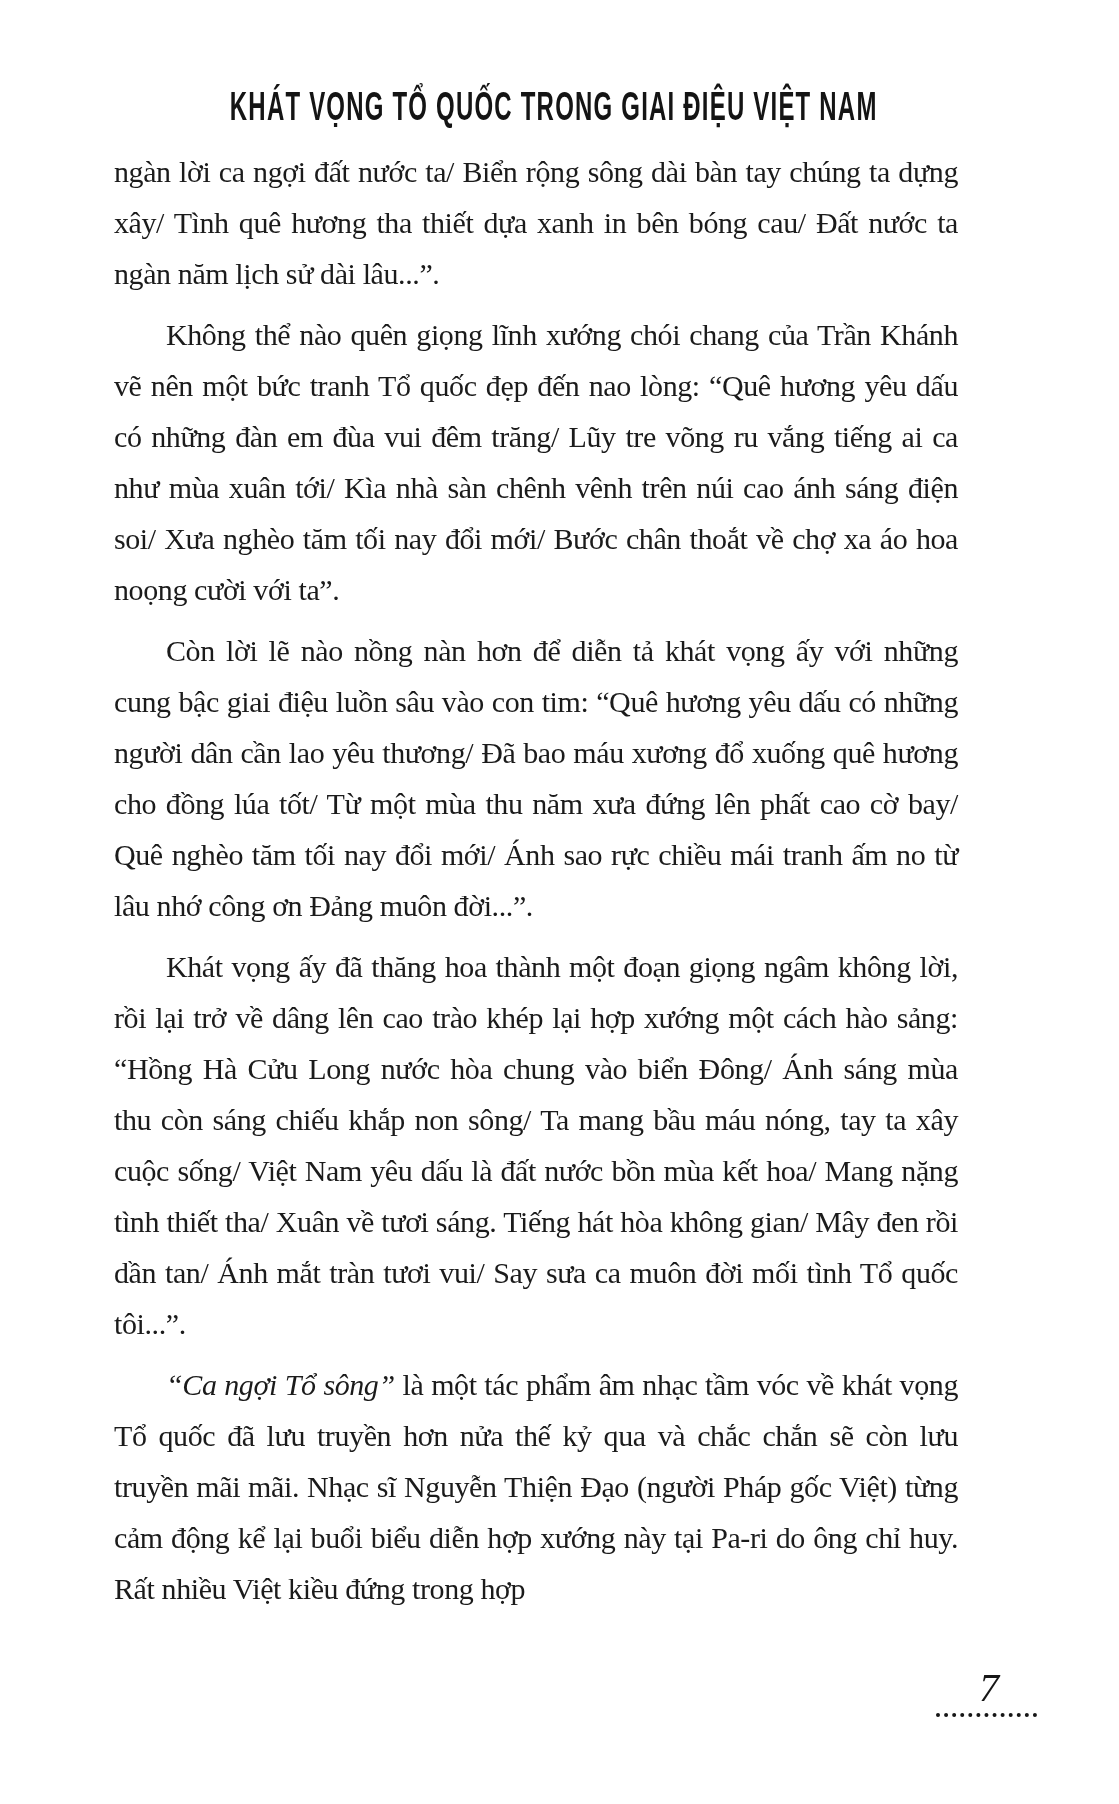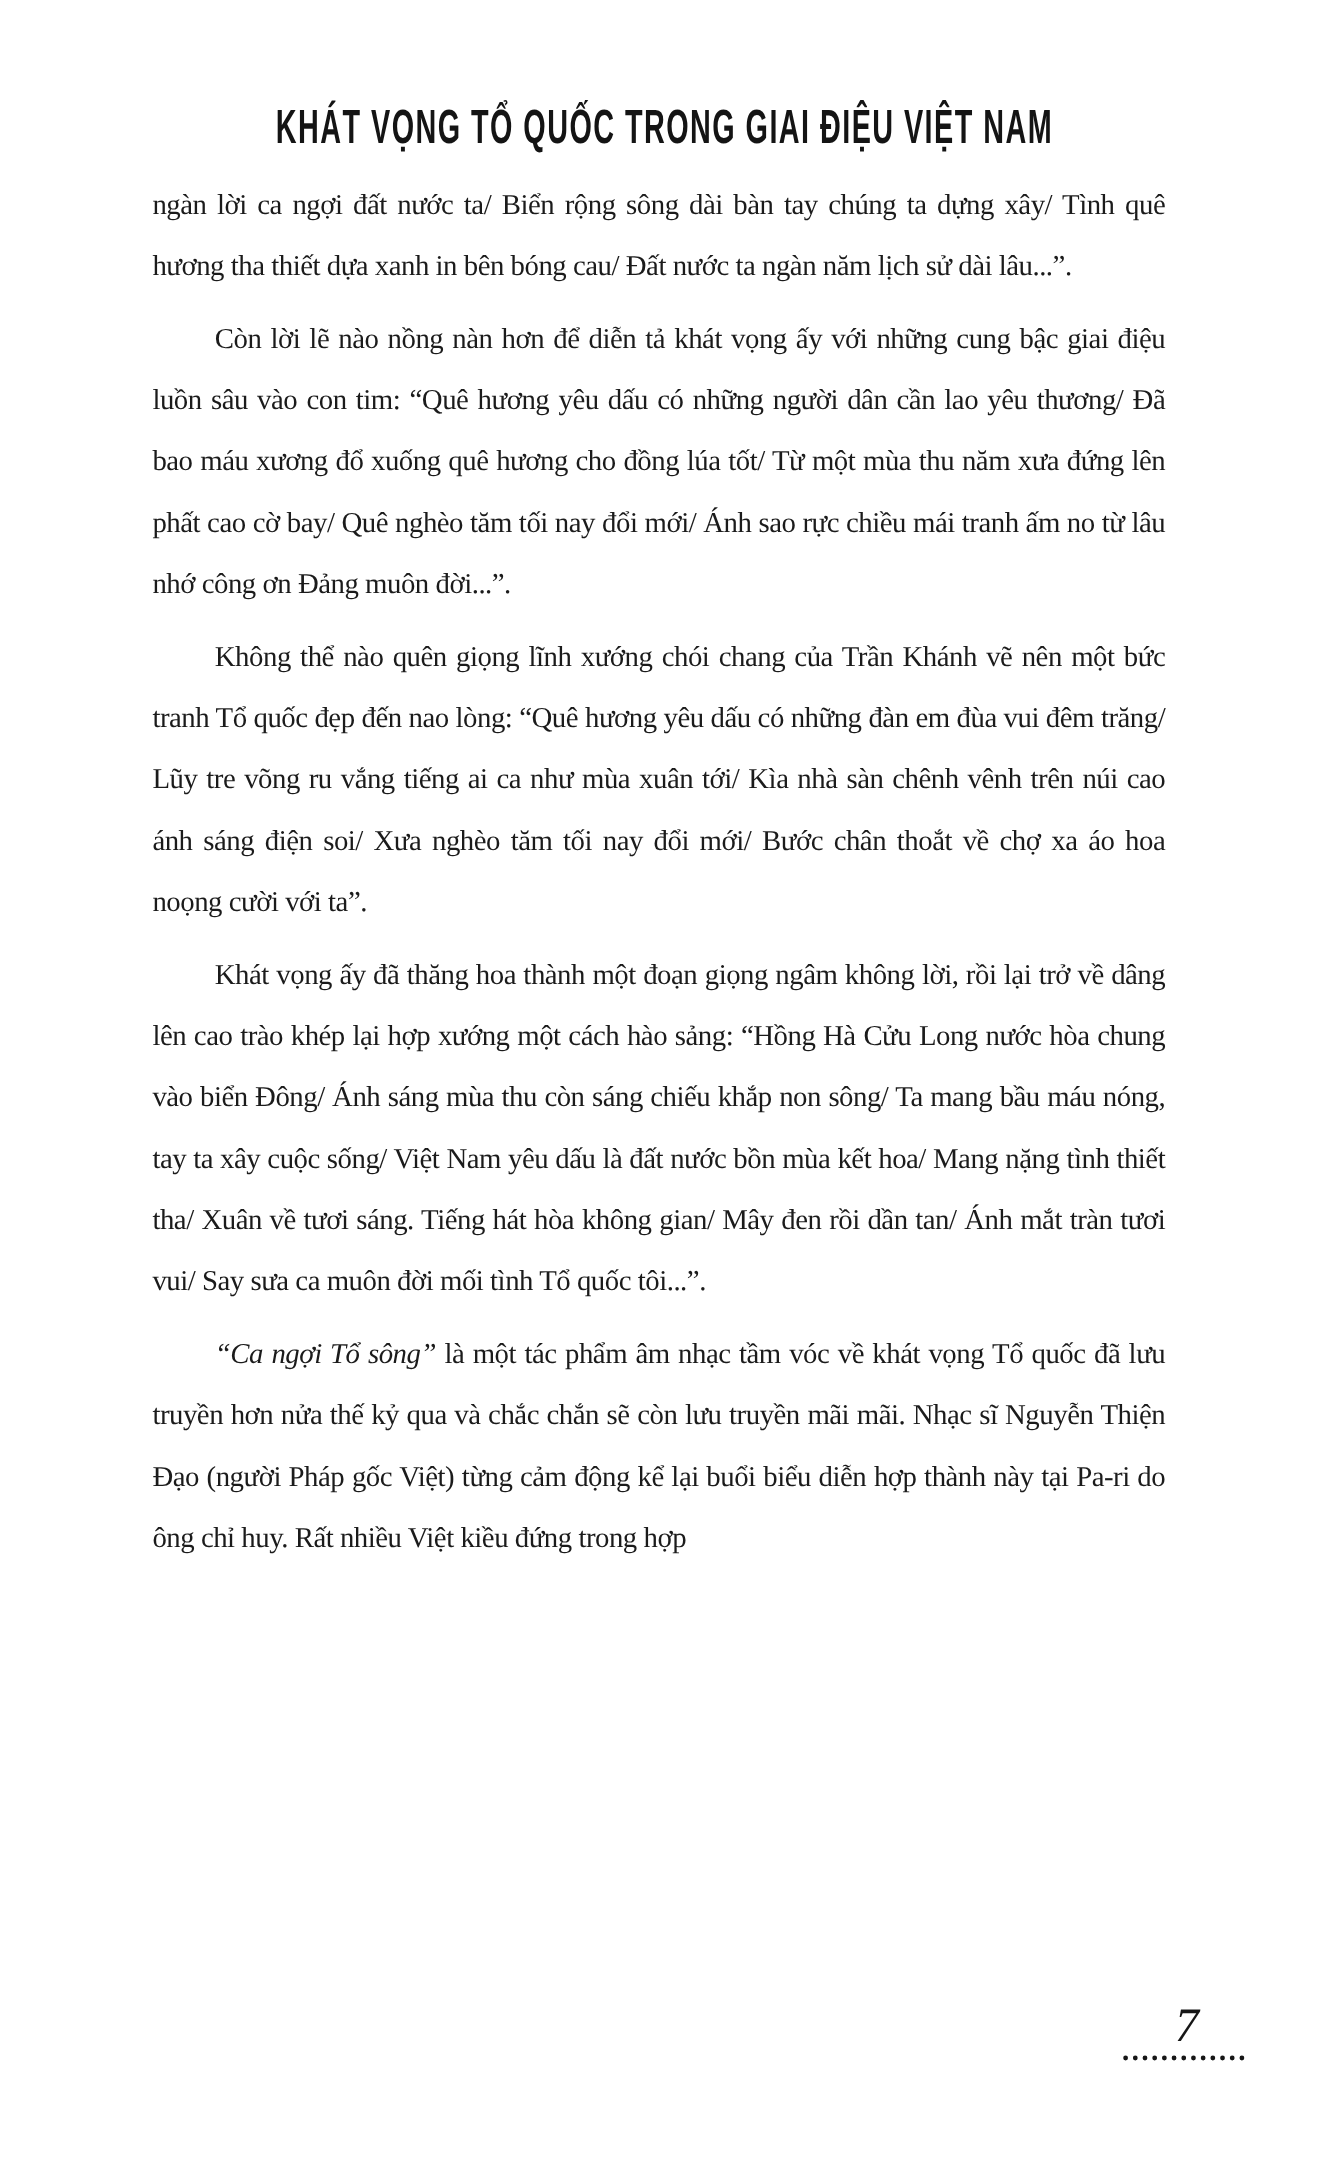--- a/index.html
+++ b/index.html
@@ -32,23 +32,23 @@
     letter-spacing: 2px;
     white-space: nowrap;
     transform: scaleX(0.60);
     transform-origin: 100% 50%;
     color: #141414;
   }
   
   .body-text {
     position: absolute;
     top: 146px;
-    left: 127px;
+    left: 114px;
     width: 844px;
-    font-size: 24px;
+    font-size: 30px;
     line-height: 51px;
     letter-spacing: -0.4px;
     text-align: justify;
   }
   .para {
     margin: 0 0 10px 0;
     text-indent: 52px;
   }
   .para.no-indent {
     text-indent: 0;
@@ -82,24 +82,24 @@
 <body>
 
 <div class="page">
 
   <div class="running-header">
     <span class="header-text">KHÁT VỌNG TỔ QUỐC TRONG GIAI ĐIỆU VIỆT NAM</span>
   </div>
 
   <div class="body-text">
     <p class="para no-indent">ngàn lời ca ngợi đất nước ta/ Biển rộng sông dài bàn tay chúng ta dựng xây/ Tình quê hương tha thiết dựa xanh in bên bóng cau/ Đất nước ta ngàn năm lịch sử dài lâu...”.</p>
+    <p class="para">Không thể nào quên giọng lĩnh xướng chói chang của Trần Khánh vẽ nên một bức tranh Tổ quốc đẹp đến nao lòng: “Quê hương yêu dấu có những đàn em đùa vui đêm trăng/ Lũy tre võng ru vắng tiếng ai ca như mùa xuân tới/ Kìa nhà sàn chênh vênh trên núi cao ánh sáng điện soi/ Xưa nghèo tăm tối nay đổi mới/ Bước chân thoắt về chợ xa áo hoa noọng cười với ta”.</p>
     <p class="para">Còn lời lẽ nào nồng nàn hơn để diễn tả khát vọng ấy với những cung bậc giai điệu luồn sâu vào con tim: “Quê hương yêu dấu có những người dân cần lao yêu thương/ Đã bao máu xương đổ xuống quê hương cho đồng lúa tốt/ Từ một mùa thu năm xưa đứng lên phất cao cờ bay/ Quê nghèo tăm tối nay đổi mới/ Ánh sao rực chiều mái tranh ấm no từ lâu nhớ công ơn Đảng muôn đời...”.</p>
-    <p class="para">Không thể nào quên giọng lĩnh xướng chói chang của Trần Khánh vẽ nên một bức tranh Tổ quốc đẹp đến nao lòng: “Quê hương yêu dấu có những đàn em đùa vui đêm trăng/ Lũy tre võng ru vắng tiếng ai ca như mùa xuân tới/ Kìa nhà sàn chênh vênh trên núi cao ánh sáng điện soi/ Xưa nghèo tăm tối nay đổi mới/ Bước chân thoắt về chợ xa áo hoa noọng cười với ta”.</p>
     <p class="para">Khát vọng ấy đã thăng hoa thành một đoạn giọng ngâm không lời, rồi lại trở về dâng lên cao trào khép lại hợp xướng một cách hào sảng: “Hồng Hà Cửu Long nước hòa chung vào biển Đông/ Ánh sáng mùa thu còn sáng chiếu khắp non sông/ Ta mang bầu máu nóng, tay ta xây cuộc sống/ Việt Nam yêu dấu là đất nước bồn mùa kết hoa/ Mang nặng tình thiết tha/ Xuân về tươi sáng. Tiếng hát hòa không gian/ Mây đen rồi dần tan/ Ánh mắt tràn tươi vui/ Say sưa ca muôn đời mối tình Tổ quốc tôi...”.</p>
-    <p class="para"><span class="italic">“Ca ngợi Tổ sông”</span><span> là một tác phẩm âm nhạc tầm vóc về khát vọng Tổ quốc đã lưu truyền hơn nửa thế kỷ qua và chắc chắn sẽ còn lưu truyền mãi mãi. Nhạc sĩ Nguyễn Thiện Đạo (người Pháp gốc Việt) từng cảm động kể lại buổi biểu diễn hợp thành này tại Pa-ri do ông chỉ huy. Rất nhiều Việt kiều đứng trong hợp</span></p>
+    <p class="para"><span class="italic">“Ca ngợi Tổ sông”</span><span> là một tác phẩm âm nhạc tầm vóc về khát vọng Tổ quốc đã lưu truyền hơn nửa thế kỷ qua và chắc chắn sẽ còn lưu truyền mãi mãi. Nhạc sĩ Nguyễn Thiện Đạo (người Pháp gốc Việt) từng cảm động kể lại buổi biểu diễn hợp xướng này tại Pa-ri do ông chỉ huy. Rất nhiều Việt kiều đứng trong hợp</span></p>
   </div>
 
   <div class="footer">
     <div class="page-number">7</div>
     <div class="dotted-line"></div>
   </div>
 
 </div>
 
 </body></html>

